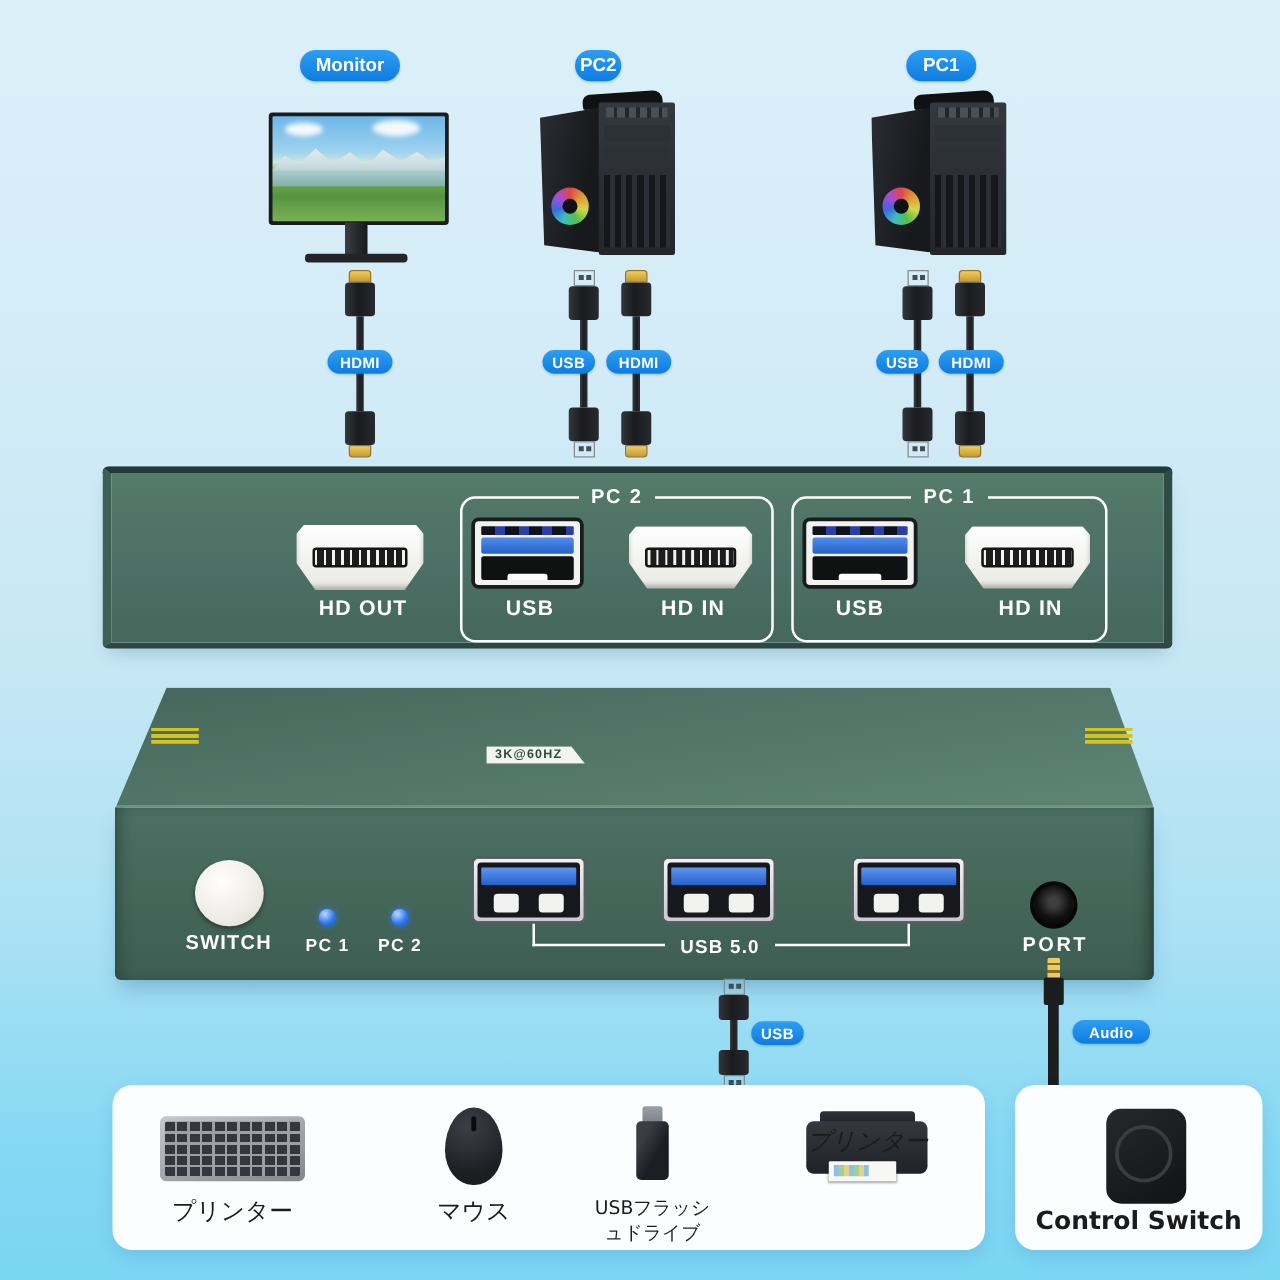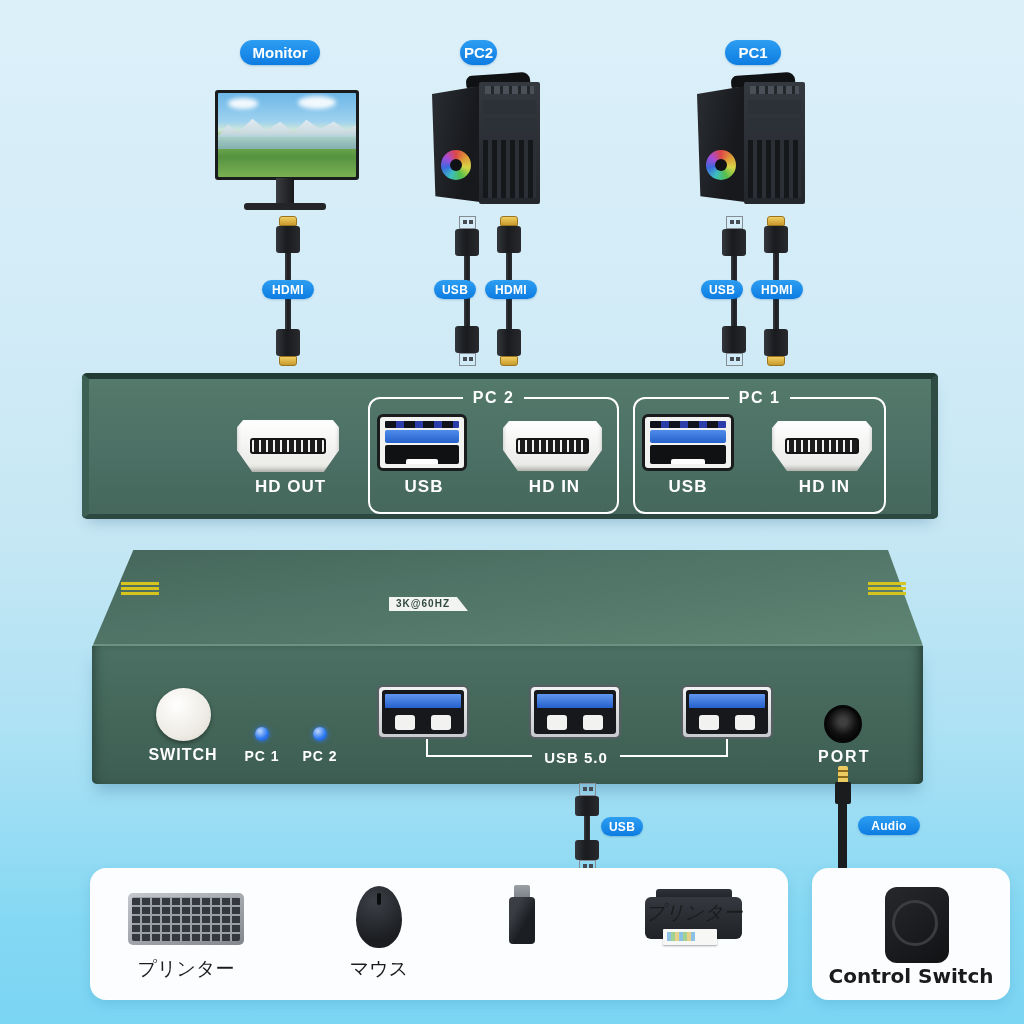--- a/index.html
+++ b/index.html
@@ -306,20 +306,24 @@
   <div class="abs kb">
       <div class="kb-keys"></div>
     </div>
   <div class="p-label" style="left:120px;top:956px;width:132px;">プリンター</div>
 
   <div class="abs mouse"></div>
   <div class="p-label" style="left:338px;top:956px;width:82px;">マウス</div>
 
   <div class="abs flash-cap"></div>
   <div class="abs flash-body"></div>
+  <div class="p-label sm" style="left:462px;top:957px;width:120px;">
+    <span>USBフラッシ</span><br>
+    <span>ュドライブ</span>
+  </div>
 
   <div class="abs pr-lid"></div>
   <div class="abs pr-body"></div>
   <div class="abs pr-paper"></div>
   <div class="p-label" style="left:638px;top:900px;width:112px;font-style:italic;">プリンター</div>
 
   <div class="abs ctrl-switch"></div>
   <div class="p-label bold-en" style="left:822px;top:964px;width:178px;">Control Switch</div>
 
 </div>

